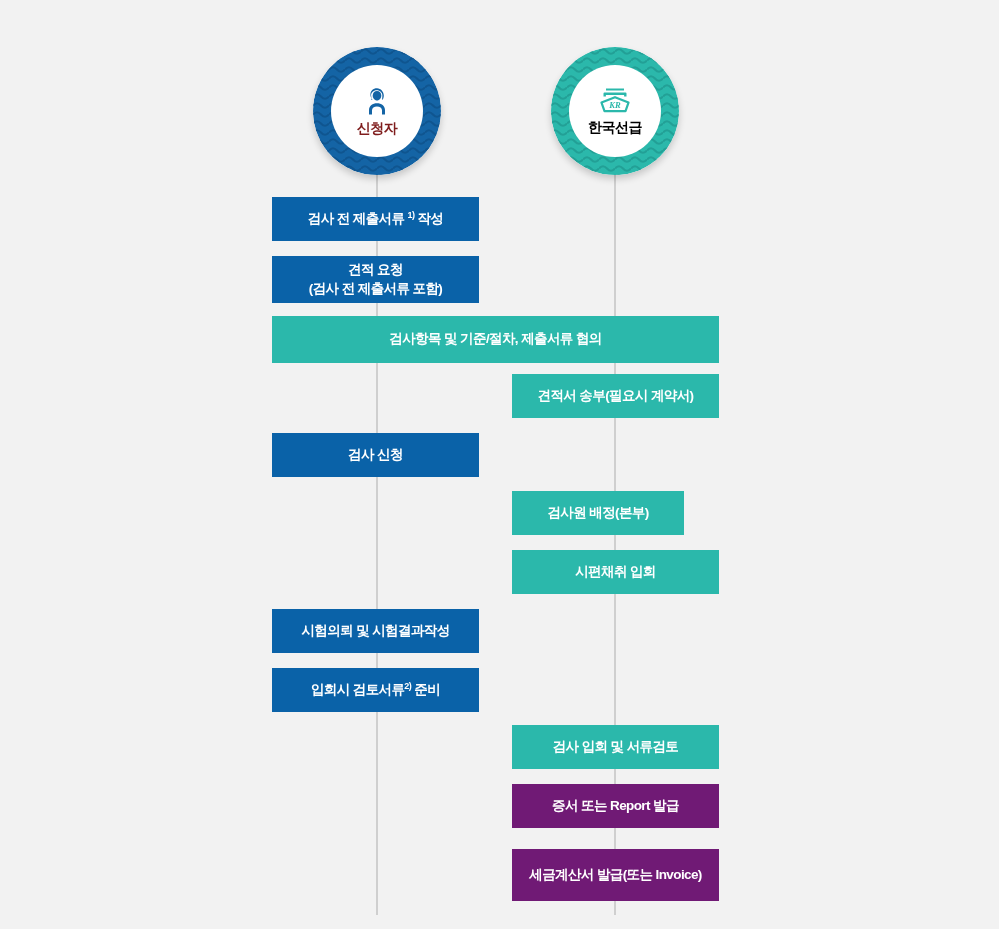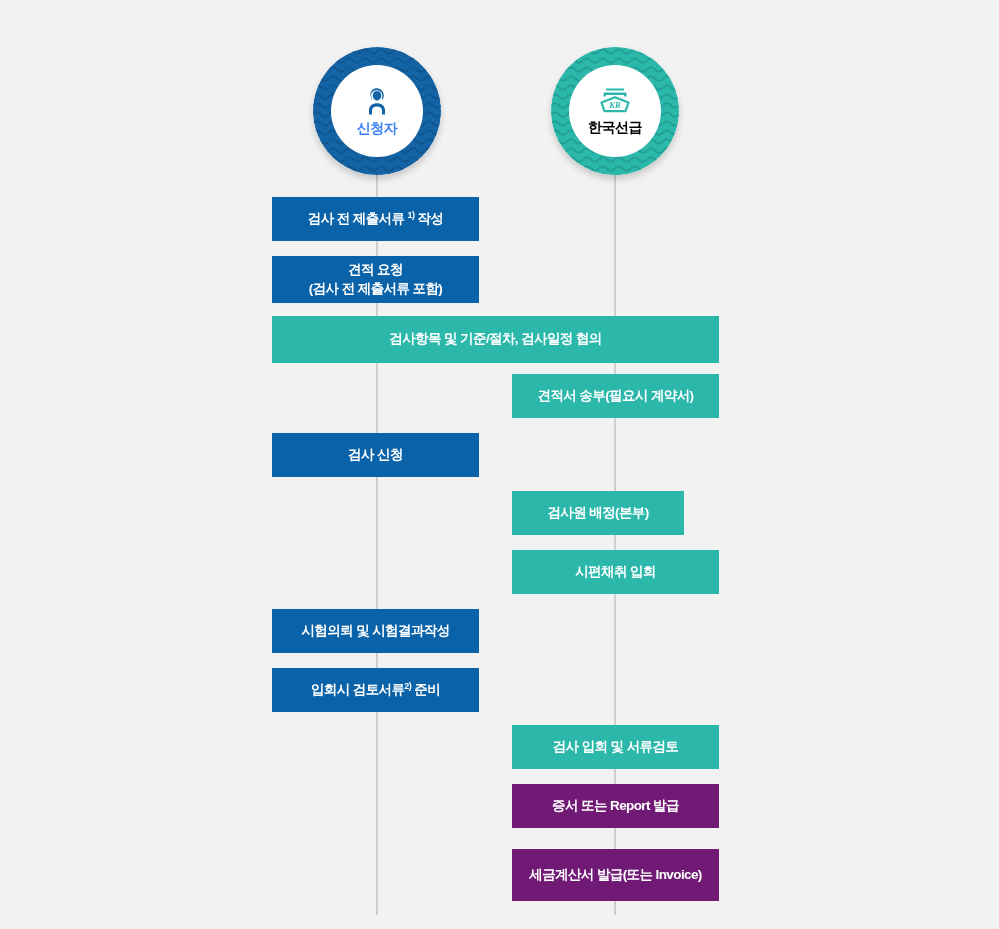--- a/index.html
+++ b/index.html
@@ -69,21 +69,21 @@
   }
   .actor-label {
     font-size: 14px;
     font-weight: bold;
     letter-spacing: -0.5px;
     white-space: nowrap;
   }
 
   #actor-applicant { left: 313px; top: 47px; }
   #actor-applicant .actor-ring .waves { background: #1464a5; }
-  #actor-applicant .actor-label { color: #3b82f6; }
+  #actor-applicant .actor-label { color: #7f1d1d; }
 
   #actor-kr { left: 551px; top: 47px; }
   #actor-kr .actor-ring .waves { background: #2bb8ab; }
   #actor-kr .actor-label { color: #000000; }
 
   
   .box {
     position: absolute;
     display: flex;
     align-items: center;
@@ -178,21 +178,21 @@
       <span>검사 전 제출서류 </span><sup>1)</sup><span> 작성</span>
     </span>
   </div>
 
   <div class="box blue" style="left:272px; top:256px; width:207px; height:47px; flex-direction:column;">
     <span>견적 요청</span>
     <span>(검사 전 제출서류 포함)</span>
   </div>
 
   <div class="box teal" style="left:272px; top:316px; width:447px; height:47px;">
-    <span>검사항목 및 기준/절차, 검사일정 협의</span>
+    <span>검사항목 및 기준/절차, 제출서류 협의</span>
   </div>
 
   <div class="box teal" style="left:512px; top:374px; width:207px; height:44px;">
     <span>견적서 송부(필요시 계약서)</span>
   </div>
 
   <div class="box blue" style="left:272px; top:433px; width:207px; height:44px;">
     <span>검사 신청</span>
   </div>
 

